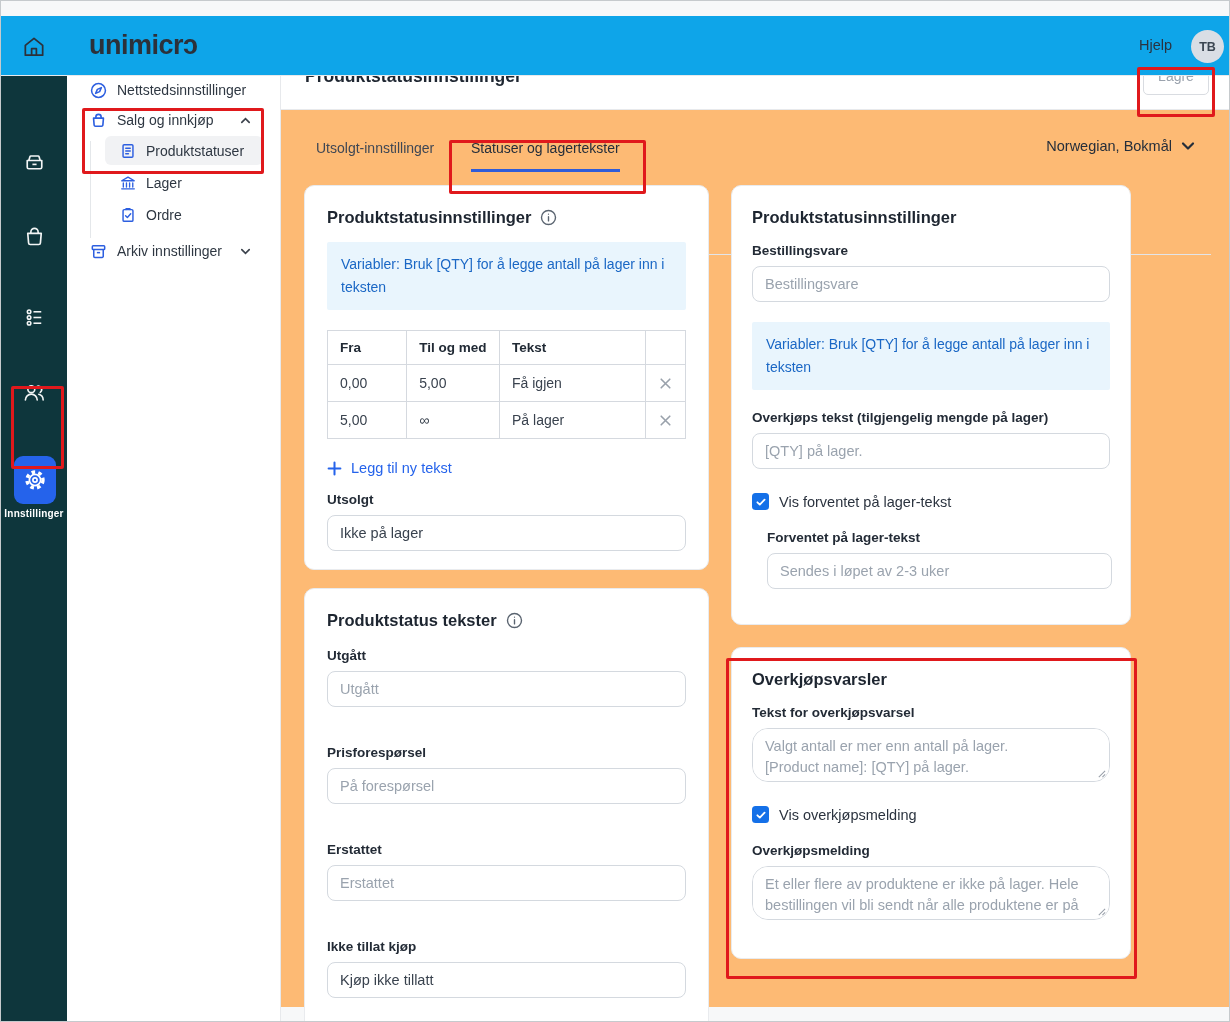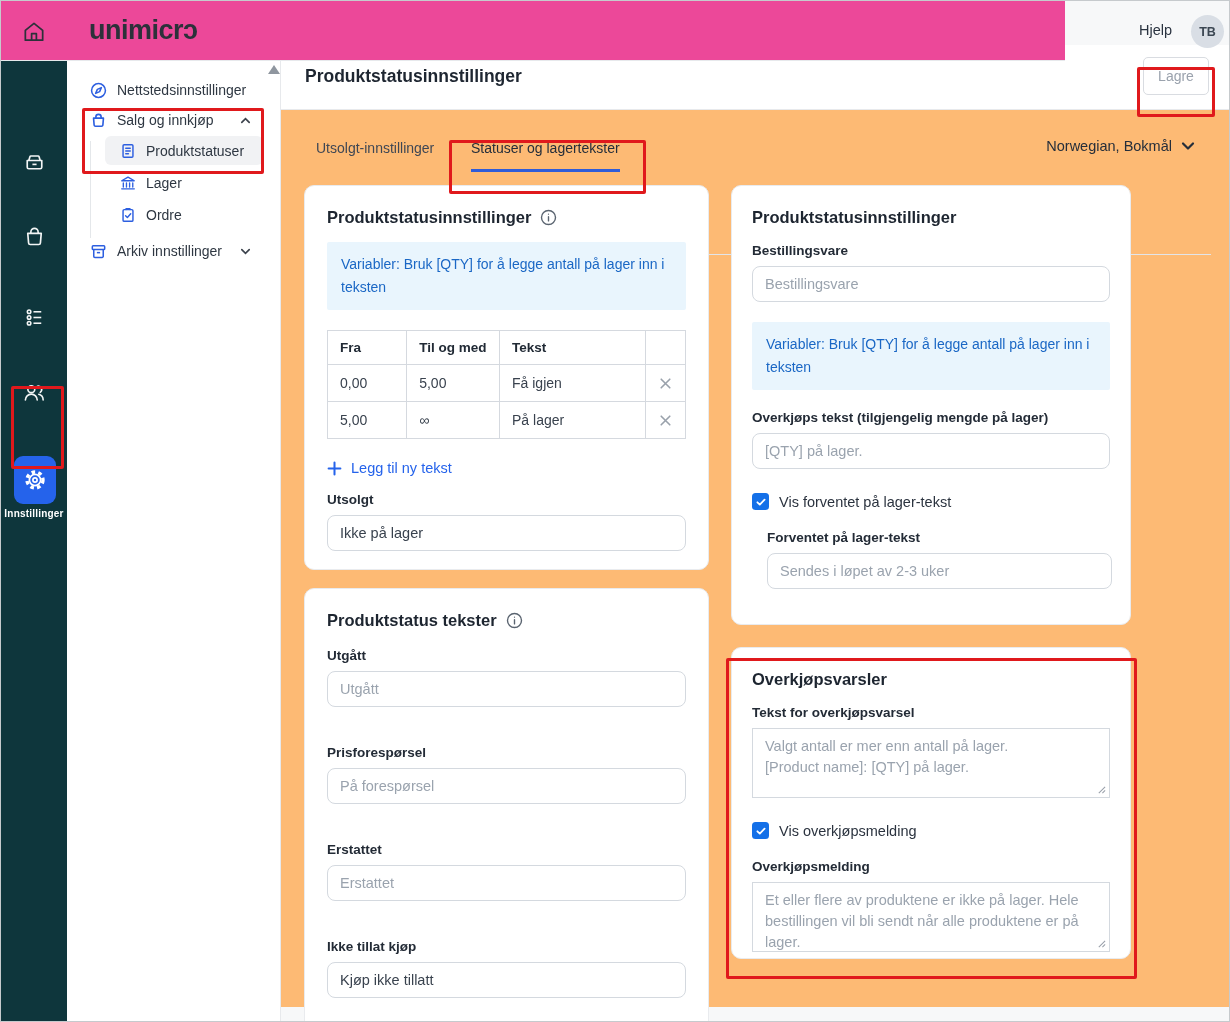--- a/index.html
+++ b/index.html
@@ -3,22 +3,22 @@
 <meta charset="utf-8">
 <style>
   * { margin:0; padding:0; box-sizing:border-box; }
   html,body { background:#e9ebee; }
   body { font-family:"Liberation Sans","DejaVu Sans",sans-serif; }
 
   .screen{ position:relative; width:1230px; height:1022px; background:#f7f8f9;
            border:1px solid #c6cacd; overflow:hidden; }
 
   
-  .topbar{ position:absolute; left:0; top:0; width:1064px; height:60px;
-           background:#ec4899; border-bottom:1px solid #e7e9ec; z-index:5; }
+  .topbar{ position:absolute; left:0; top:15px; width:1230px; height:60px;
+           background:#0ea5e9; border-bottom:1px solid #e7e9ec; z-index:5; }
   .home-btn{ position:absolute; left:20px; top:15px; width:32px; height:32px;
              background:none; border:none; cursor:pointer; }
   .logo{ position:absolute; left:88px; top:0; height:60px; line-height:58px;
          font-size:27px; font-weight:700; letter-spacing:-0.5px; color:#2c313a; }
   .help-link{ position:absolute; left:1138px; top:21px; font-size:14.5px; color:#2a3340; cursor:pointer; }
   .avatar{ position:absolute; left:1190px; top:14px; width:33px; height:33px; border-radius:50%;
            background:#d9dee5; color:#3b4652; font-size:12.5px; font-weight:700;
            display:flex; align-items:center; justify-content:center; cursor:pointer; }
 
   
@@ -90,21 +90,21 @@
 
   .add-link{ margin-top:21px; display:flex; align-items:center; gap:9px; background:none; border:none;
              color:#2563eb; font-size:14.5px; font-family:inherit; cursor:pointer; padding:0; }
 
   .field-label{ font-size:13.5px; font-weight:700; color:#232b36; }
   .text-input{ display:block; width:100%; height:36px; margin-top:8px; border:1px solid #d4d9df;
                border-radius:8px; padding:0 12px; font-size:14.5px; font-family:inherit; color:#39424e;
                background:#fff; outline:none; }
   .text-input::placeholder{ color:#9aa3ae; }
   .ta-wrap{ position:relative; margin-top:8px; }
-  .text-area{ display:block; width:100%; height:70px; border:1px solid #d4d9df; border-radius:0;
+  .text-area{ display:block; width:100%; height:54px; border:1px solid #d4d9df; border-radius:16px;
               padding:7px 12px; font-size:14.5px; font-family:inherit; line-height:1.45; color:#39424e;
               background:#fff; outline:none; resize:none; }
   .text-area::placeholder{ color:#9aa3ae; }
   .resize-grip{ position:absolute; right:4px; bottom:4px; pointer-events:none; }
 
   .check-row{ display:flex; align-items:center; gap:10px; cursor:pointer; }
   .checkbox{ width:17px; height:17px; border-radius:3.5px; background:#1470e8;
              display:flex; align-items:center; justify-content:center; flex:none; }
   .check-label{ font-size:14.5px; color:#2b333f; }
   .indent{ margin-left:15px; }

